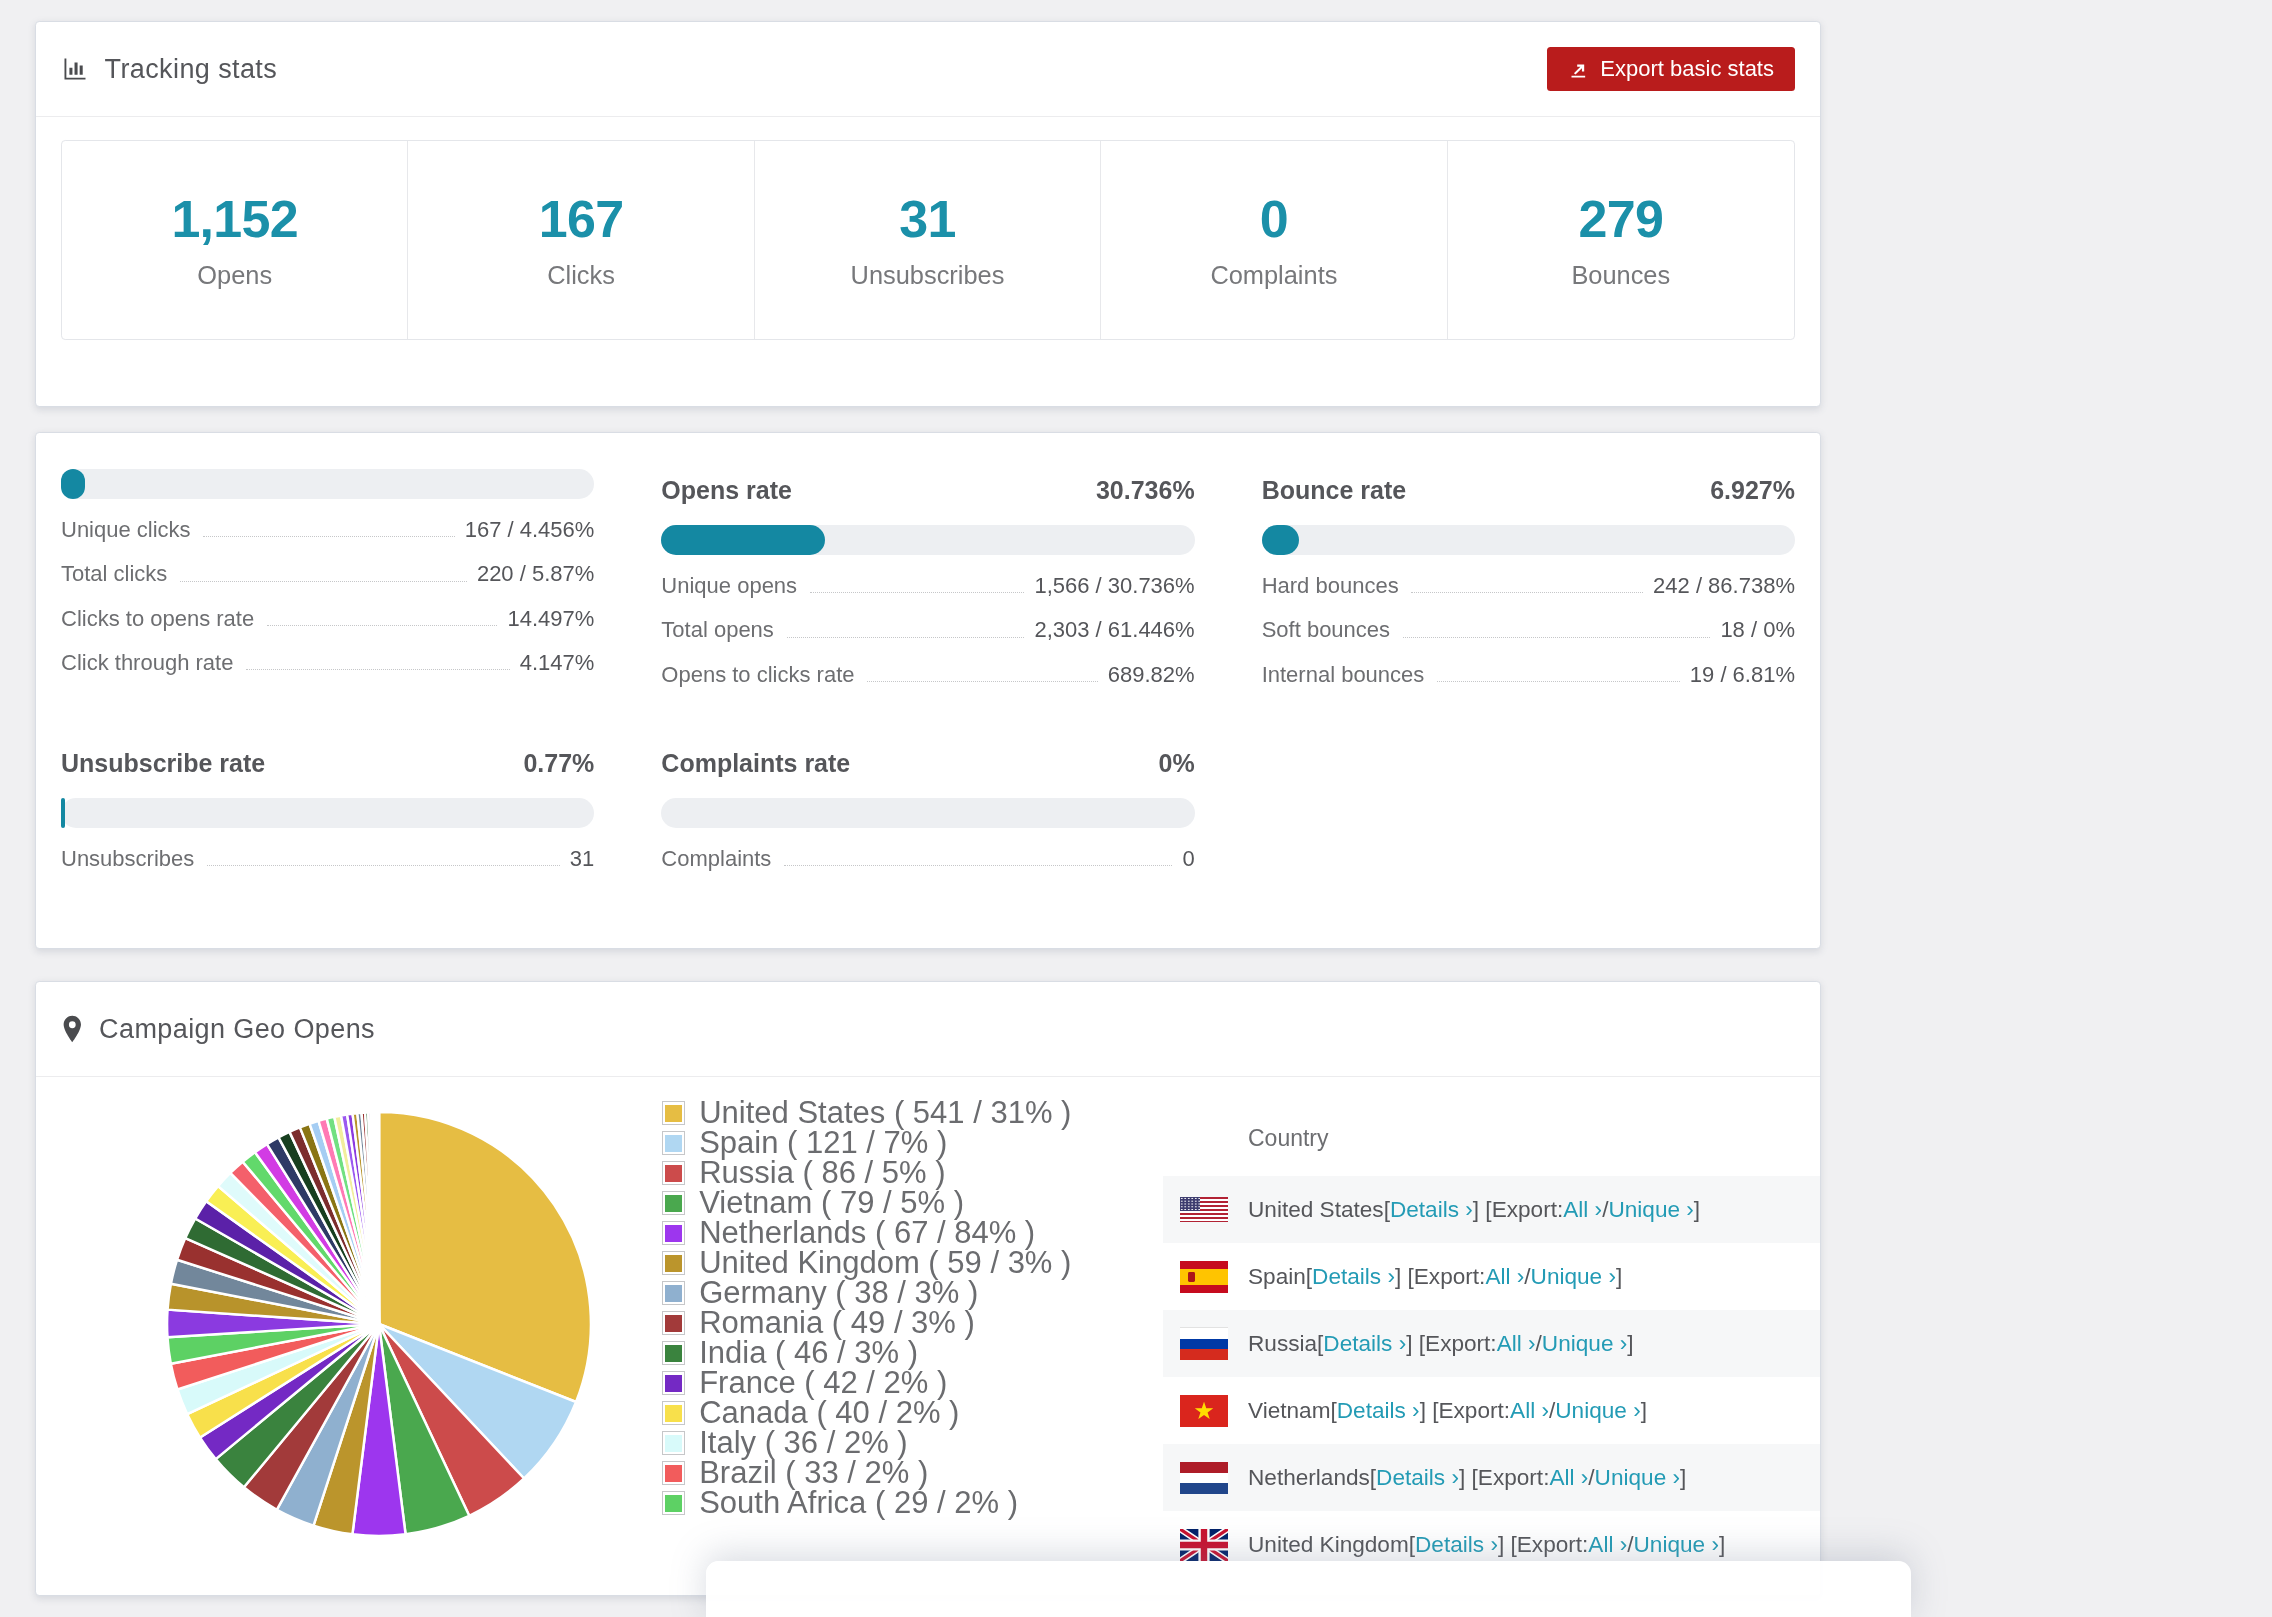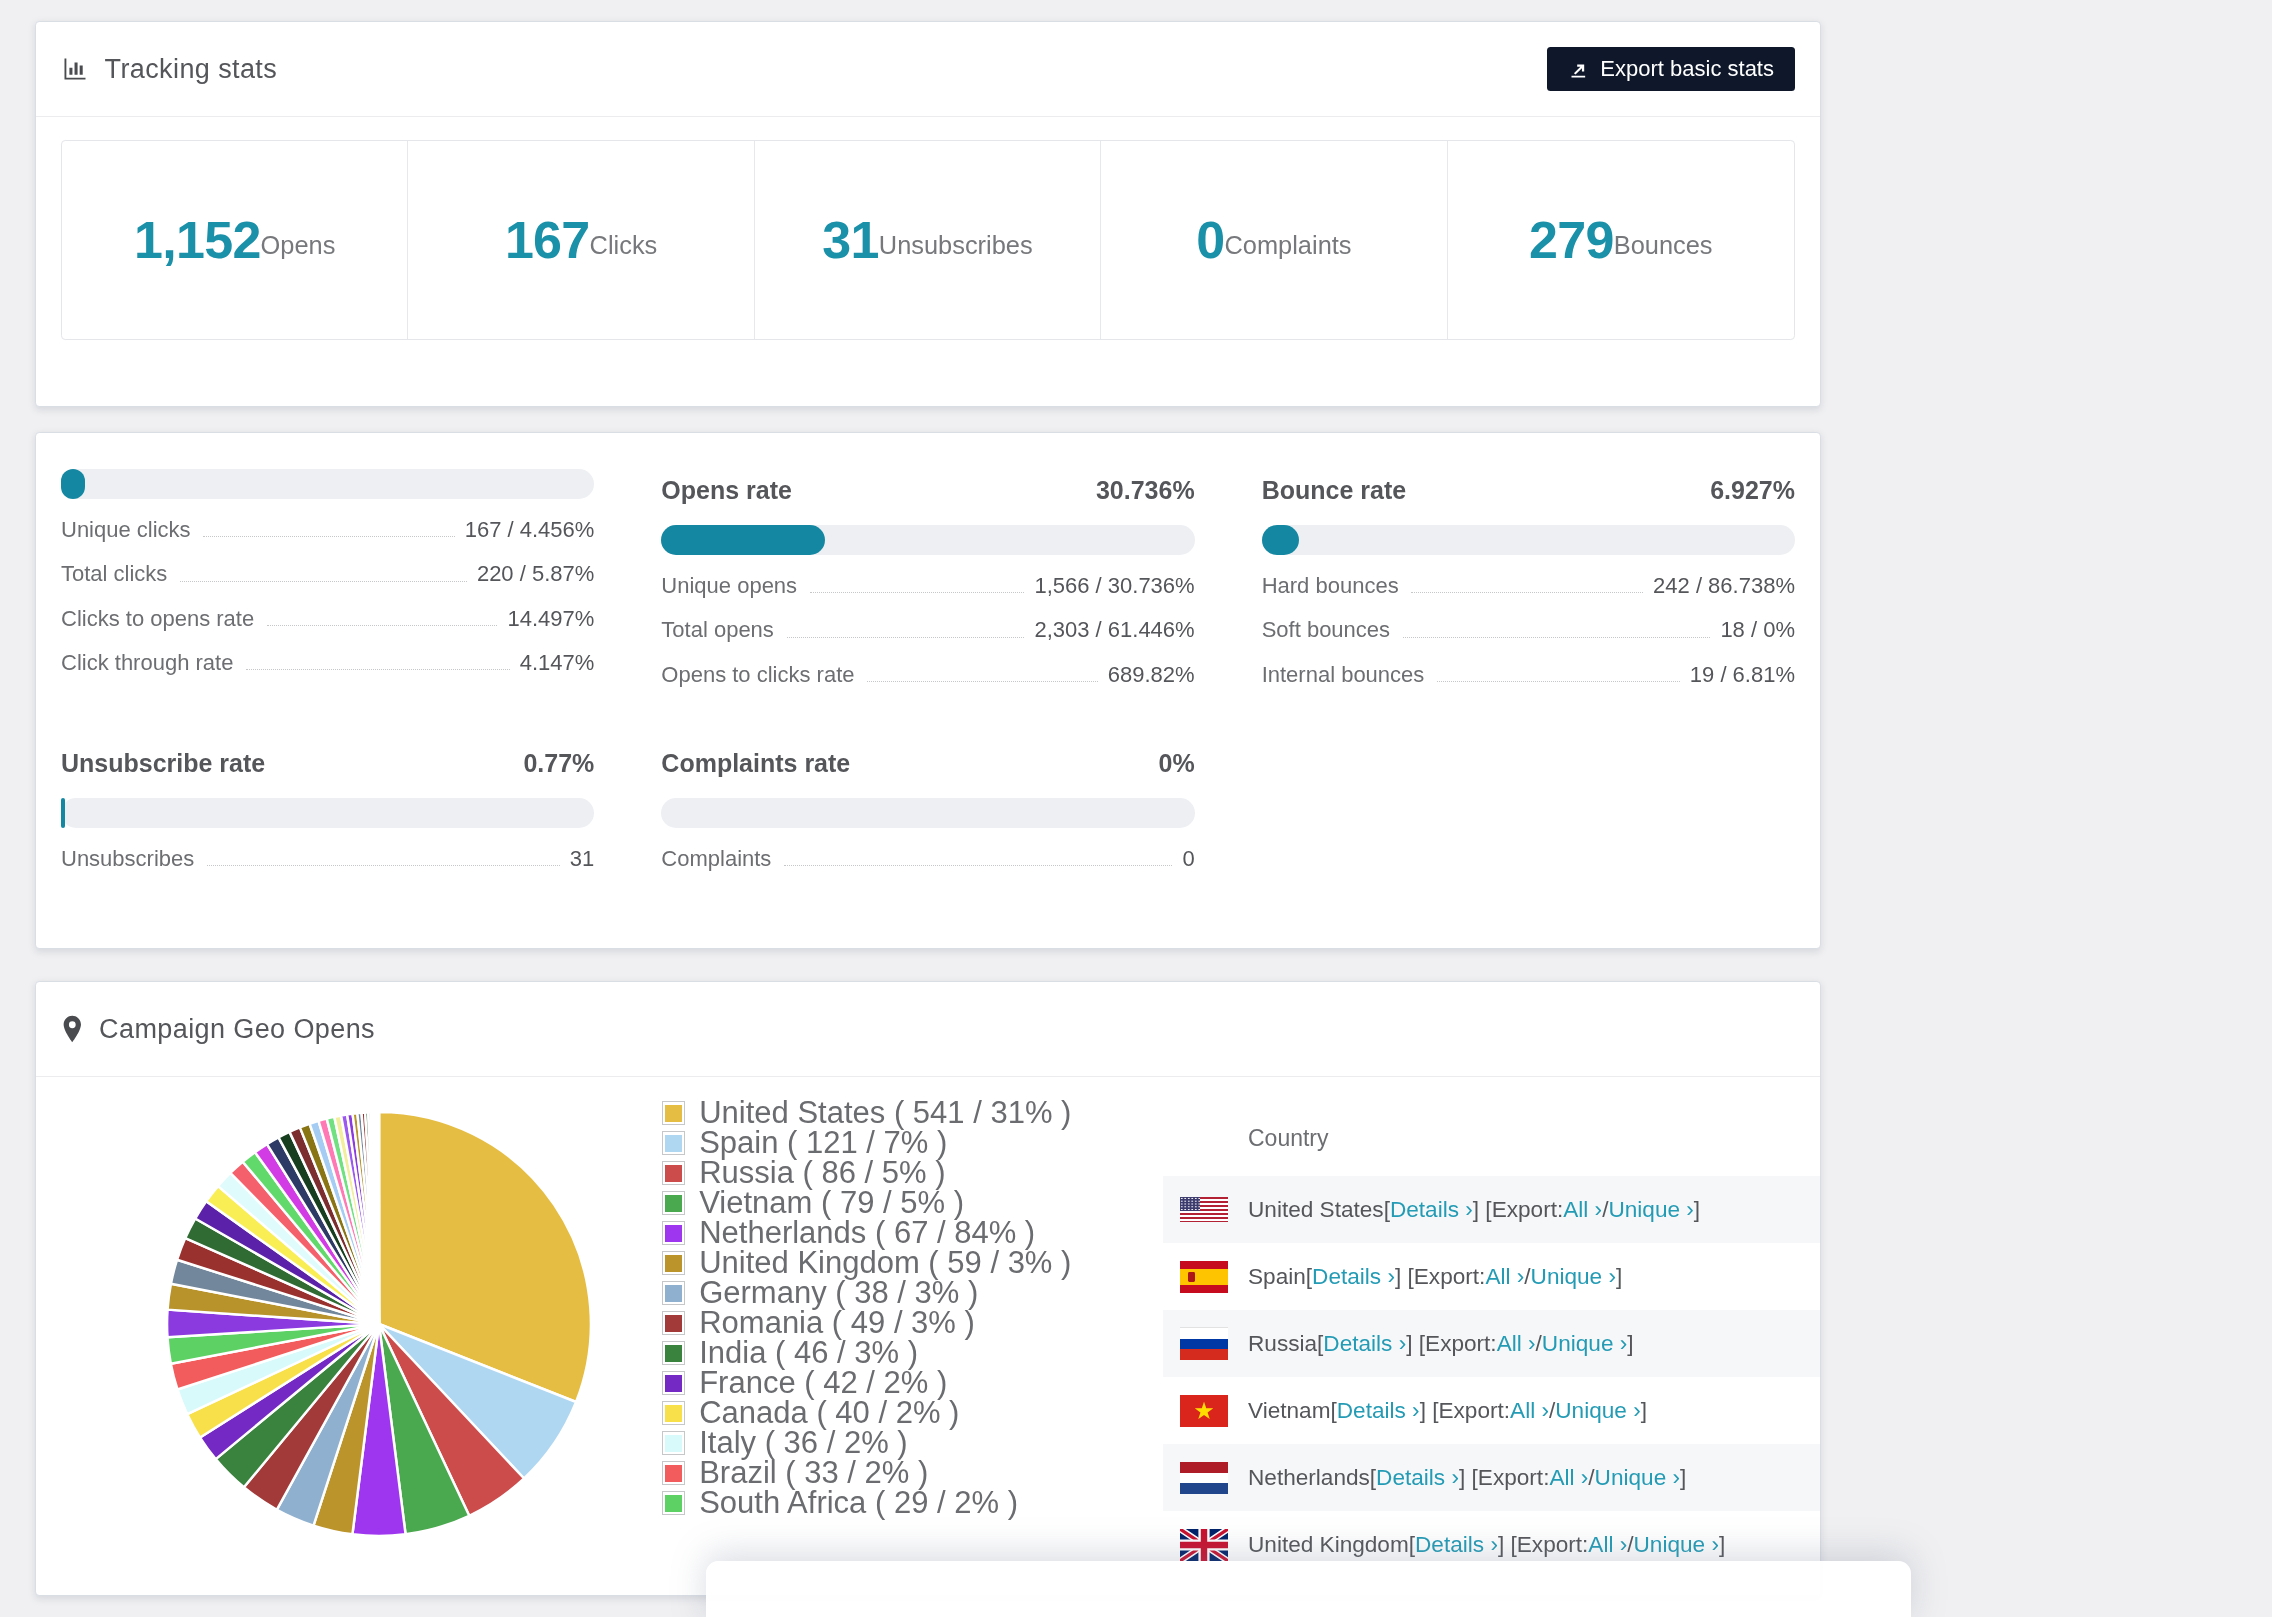--- a/index.html
+++ b/index.html
@@ -22,33 +22,33 @@
   
   .card-head{
     height:95px;display:flex;align-items:center;gap:15.5px;
     padding:0 25px;border-bottom:0.7px solid #ececee;box-sizing:border-box;
   }
   .card-head h2{font-size:27px;font-weight:400;color:#55565a;margin:0;letter-spacing:0.4px;}
   .head-icon{display:inline-flex;align-items:center;}
 
   .export-btn{
     margin-left:auto;display:flex;align-items:center;gap:11.3px;
-    background:#0f172a;color:#fff;border:none;border-radius:3.5px;
+    background:#b91c1c;color:#fff;border:none;border-radius:3.5px;
     height:44px;padding:0 21px;font-size:22px;cursor:pointer;
     font-family:"Liberation Sans", sans-serif;
   }
 
   
   .stats-box{
     margin:22.6px 25px 0 25px;height:198px;
     border:0.7px solid #e4e6ea;border-radius:4.2px;
     display:grid;grid-template-columns:repeat(5,1fr);
   }
   .stat-cell{
-    display:flex;flex-direction:row;align-items:center;justify-content:center;
+    display:flex;flex-direction:column;align-items:center;justify-content:center;
     border-right:0.7px solid #e7e8eb;
   }
   .stat-cell:last-child{border-right:none;}
   .stat-value{font-size:52px;font-weight:700;color:#1b90a9;letter-spacing:-0.7px;}
   .stat-label{font-size:25.4px;color:#77787b;margin-top:11.3px;}
 
   
   .rates-grid{
     display:grid;grid-template-columns:repeat(3,1fr);
     column-gap:67px;row-gap:34px;padding:15.5px 25px 0 25px;

